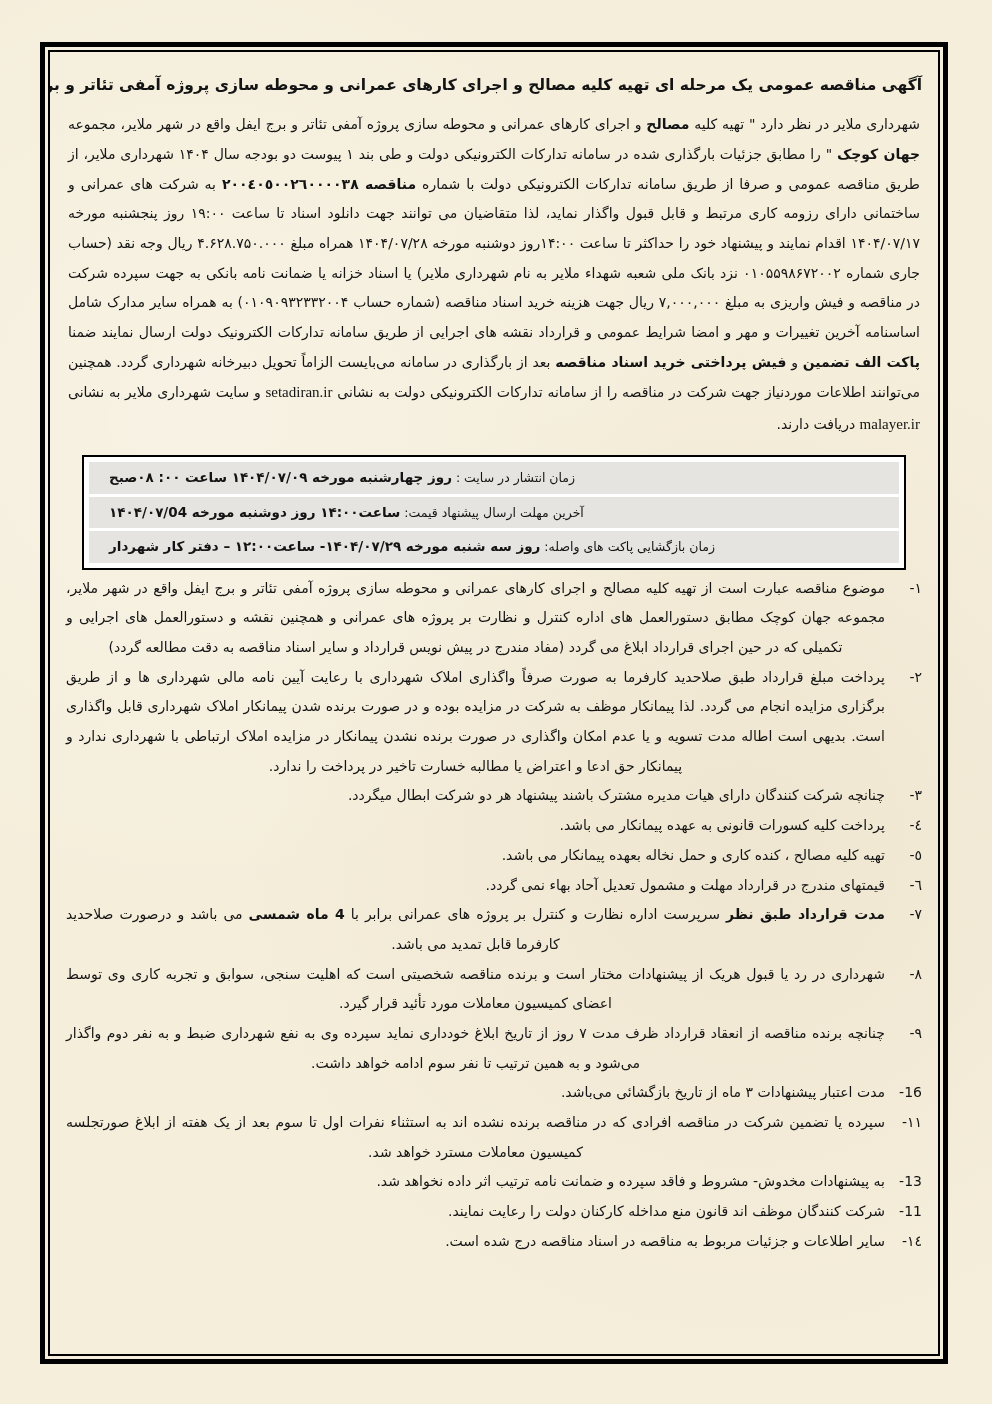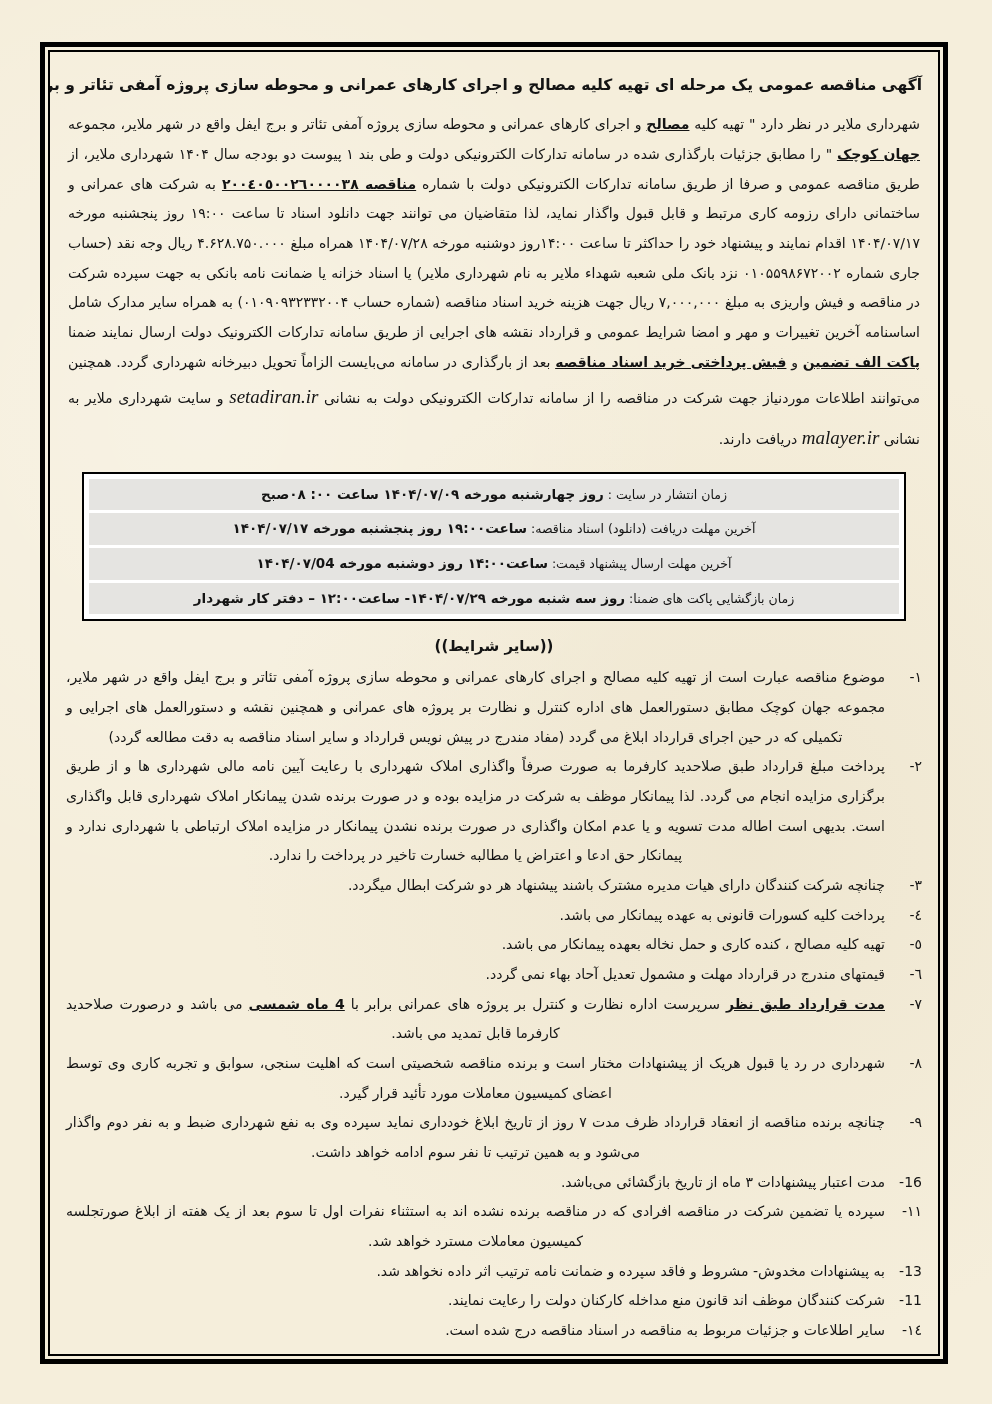--- a/index.html
+++ b/index.html
@@ -37,36 +37,36 @@
     line-height:1.95;
     white-space:nowrap;
   }
   .title .sub{display:block;white-space:normal;}
   .body-par{
     margin:10px 2px 14px 2px;
     font-size:14px;
     line-height:2.12;
     text-align:justify;
   }
-  .bold{font-weight:bold;text-decoration:underline;}
+  .bold{font-weight:bold;}
   .normal{font-weight:normal;}
-  .latin{font-family:"Liberation Serif",serif;font-size:19px;font-style:italic;}
+  .latin{font-family:"Liberation Serif",serif;font-size:15px;}
   .sched{
     border:2px solid var(--frame);
     background:var(--boxbg);
     margin:6px 16px 4px 16px;
     padding:5px;
   }
   .srow{
     background:var(--rowbg);
-    padding:3px 9px;
+    padding:3px 20px;
     margin-bottom:3px;
     font-size:12.5px;
     line-height:1.9;
-    text-align:center;
+    text-align:left;
   }
   .srow:last-child{margin-bottom:0;}
   .srow .val{font-weight:bold;font-size:13.5px;}
   .oth-head{
     text-align:center;
     font-weight:bold;
     font-size:15px;
     margin:16px 0 8px 0;
   }
   .cond{
@@ -93,26 +93,24 @@
 
 <div class="frame-outer">
   <div class="frame-inner">
 
     <h1 class="title"><span>آگهی مناقصه عمومی یک مرحله ای تهیه کلیه مصالح و اجرای کارهای عمرانی و محوطه سازی پروژه آمفی تئاتر و برج ایفل</span></h1>
 
     <p class="body-par" id="body-par"><span class="normal">شهرداری ملایر در نظر دارد " تهیه کلیه </span><span class="bold">مصالح</span><span class="normal"> و اجرای کارهای عمرانی و محوطه سازی پروژه آمفی تئاتر و برج ایفل واقع در شهر ملایر، مجموعه </span><span class="bold">جهان کوچک</span><span class="normal"> " را مطابق جزئیات بارگذاری شده در سامانه تدارکات الکترونیکی دولت و طی بند ۱ پیوست دو بودجه سال ۱۴۰۴ شهرداری ملایر، از طریق مناقصه عمومی و صرفا از طریق سامانه تدارکات الکترونیکی دولت با شماره </span><span class="bold">مناقصه ٢٠٠٤٠٥٠٠٢٦٠٠٠٠٣٨</span><span class="normal"> به شرکت های عمرانی و ساختمانی دارای رزومه کاری مرتبط و قابل قبول واگذار نماید، لذا متقاضیان می توانند جهت دانلود اسناد تا ساعت ۱۹:۰۰ روز پنجشنبه مورخه ۱۴۰۴/۰۷/۱۷ اقدام نمایند و پیشنهاد خود را حداکثر تا ساعت ۱۴:۰۰روز دوشنبه مورخه ۱۴۰۴/۰۷/۲۸ همراه مبلغ ۴.۶۲۸.۷۵۰.۰۰۰ ریال وجه نقد (حساب جاری شماره ۰۱۰۵۵۹۸۶۷۲۰۰۲ نزد بانک ملی شعبه شهداء ملایر به نام شهرداری ملایر) یا اسناد خزانه یا ضمانت نامه بانکی به جهت سپرده شرکت در مناقصه و فیش واریزی به مبلغ ۷,۰۰۰,۰۰۰ ریال جهت هزینه خرید اسناد مناقصه (شماره حساب ۰۱۰۹۰۹۳۲۳۳۲۰۰۴) به همراه سایر مدارک شامل اساسنامه آخرین تغییرات و مهر و امضا شرایط عمومی و قرارداد نقشه های اجرایی از طریق سامانه تدارکات الکترونیک دولت ارسال نمایند ضمنا </span><span class="bold">پاکت الف تضمین</span><span class="normal"> و </span><span class="bold">فیش پرداختی خرید اسناد مناقصه</span><span class="normal"> بعد از بارگذاری در سامانه می‌بایست الزاماً تحویل دبیرخانه شهرداری گردد. همچنین می‌توانند اطلاعات موردنیاز جهت شرکت در مناقصه را از سامانه تدارکات الکترونیکی دولت به نشانی </span><span class="latin">setadiran.ir</span><span class="normal"> و سایت شهرداری ملایر به نشانی </span><span class="latin">malayer.ir</span><span class="normal"> دریافت دارند.</span></p>
 
     <div class="sched" id="sched">
         <div class="srow"><span>زمان انتشار در سایت : </span><span class="val">روز چهارشنبه مورخه ۱۴۰۴/۰۷/۰۹ ساعت ۰۰: ۰۸صبح</span></div>
-        <div class="srow"><span>آخرین مهلت دریافت (دانلود) اسناد مناقصه: </span><span class="val">ساعت۱۹:۰۰ روز پنجشنبه مورخه ۱۴۰۴/۰۷/۱۷</span></div>
         <div class="srow"><span>آخرین مهلت ارسال پیشنهاد قیمت: </span><span class="val">ساعت۱۴:۰۰ روز دوشنبه مورخه ۱۴۰۴/۰۷/04</span></div>
-        <div class="srow"><span>زمان بازگشایی پاکت های ضمنا: </span><span class="val">روز سه شنبه مورخه ۱۴۰۴/۰۷/۲۹- ساعت۱۲:۰۰ – دفتر کار شهردار</span></div>
+        <div class="srow"><span>زمان بازگشایی پاکت های واصله: </span><span class="val">روز سه شنبه مورخه ۱۴۰۴/۰۷/۲۹- ساعت۱۲:۰۰ – دفتر کار شهردار</span></div>
       </div>
 
-    <div class="oth-head">((سایر شرایط))</div>
 
     <div id="conds">
         <div class="cond">
           <div class="num">۱-</div>
           <div class="txt multi"><span class="normal">موضوع مناقصه عبارت است از تهیه کلیه مصالح و اجرای کارهای عمرانی و محوطه سازی پروژه آمفی تئاتر و برج ایفل واقع در شهر ملایر، مجموعه جهان کوچک مطابق دستورالعمل های اداره کنترل و نظارت بر پروژه های عمرانی و همچنین نقشه و دستورالعمل های اجرایی و تکمیلی که در حین اجرای قرارداد ابلاغ می گردد (مفاد مندرج در پیش نویس قرارداد و سایر اسناد مناقصه به دقت مطالعه گردد)</span></div>
         </div>
         <div class="cond">
           <div class="num">۲-</div>
           <div class="txt multi"><span class="normal">پرداخت مبلغ قرارداد طبق صلاحدید کارفرما به صورت صرفاً واگذاری املاک شهرداری با رعایت آیین نامه مالی شهرداری ها و از طریق برگزاری مزایده انجام می گردد. لذا پیمانکار موظف به شرکت در مزایده بوده و در صورت برنده شدن پیمانکار املاک شهرداری قابل واگذاری است. بدیهی است اطاله مدت تسویه و یا عدم امکان واگذاری در صورت برنده نشدن پیمانکار در مزایده املاک ارتباطی با شهرداری ندارد و پیمانکار حق ادعا و اعتراض یا مطالبه خسارت تاخیر در پرداخت را ندارد.</span></div>
         </div>

